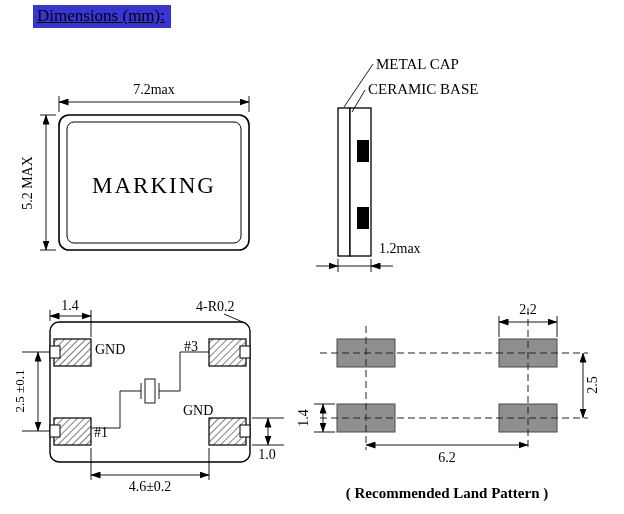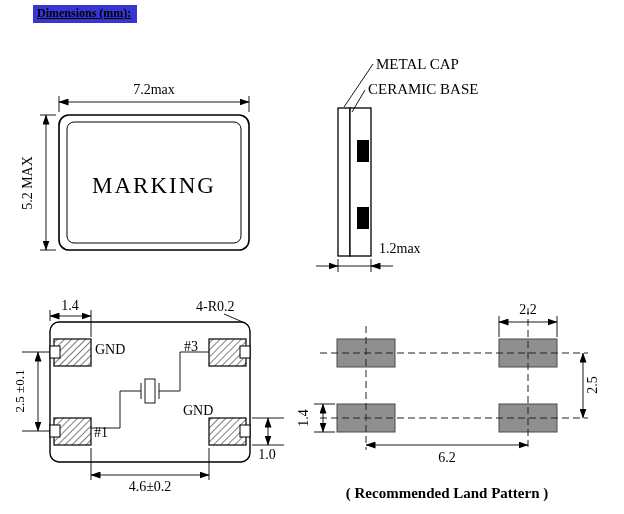--- a/index.html
+++ b/index.html
@@ -3,21 +3,21 @@
 <meta charset="utf-8">
 <style>
   html, body { margin: 0; padding: 0; background: #ffffff; }
   body {
     width: 624px; height: 514px; position: relative; overflow: hidden;
     font-family: "Liberation Serif", "DejaVu Serif", serif;
   }
   .page-title {
     position: absolute; left: 33px; top: 5px;
     background: var(--title-highlight, #3636d2);
-    color: #000; font-weight: bold; font-size: 12px;
+    color: #000; font-weight: normal; font-size: 17px;
     text-decoration: underline; padding: 1px 6px 2px 4px;
   }
   svg { position: absolute; left: 0; top: 0; }
   svg text { font-family: "Liberation Serif", "DejaVu Serif", serif; fill: #000; }
   .t-dim   { font-size: 14px; }
   .t-dim-sm{ font-size: 13px; }
   .t-mid   { text-anchor: middle; }
   .t-lbl   { font-size: 15px; }
   .t-lbl2  { font-size: 14px; }
   .t-marking { font-size: 23px; letter-spacing: 2px; text-anchor: middle; }

